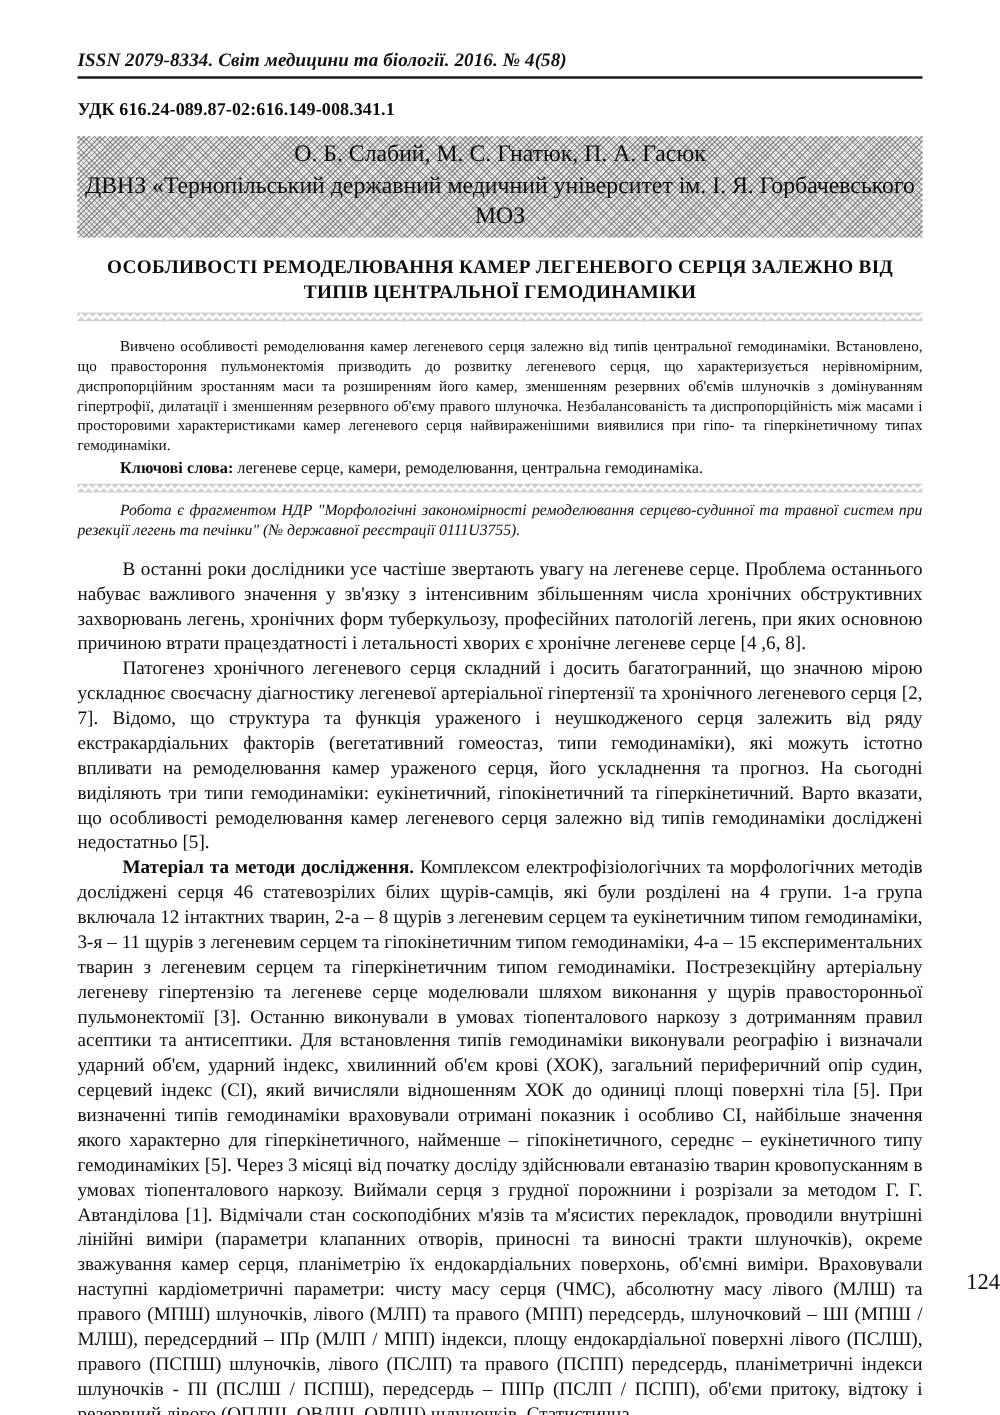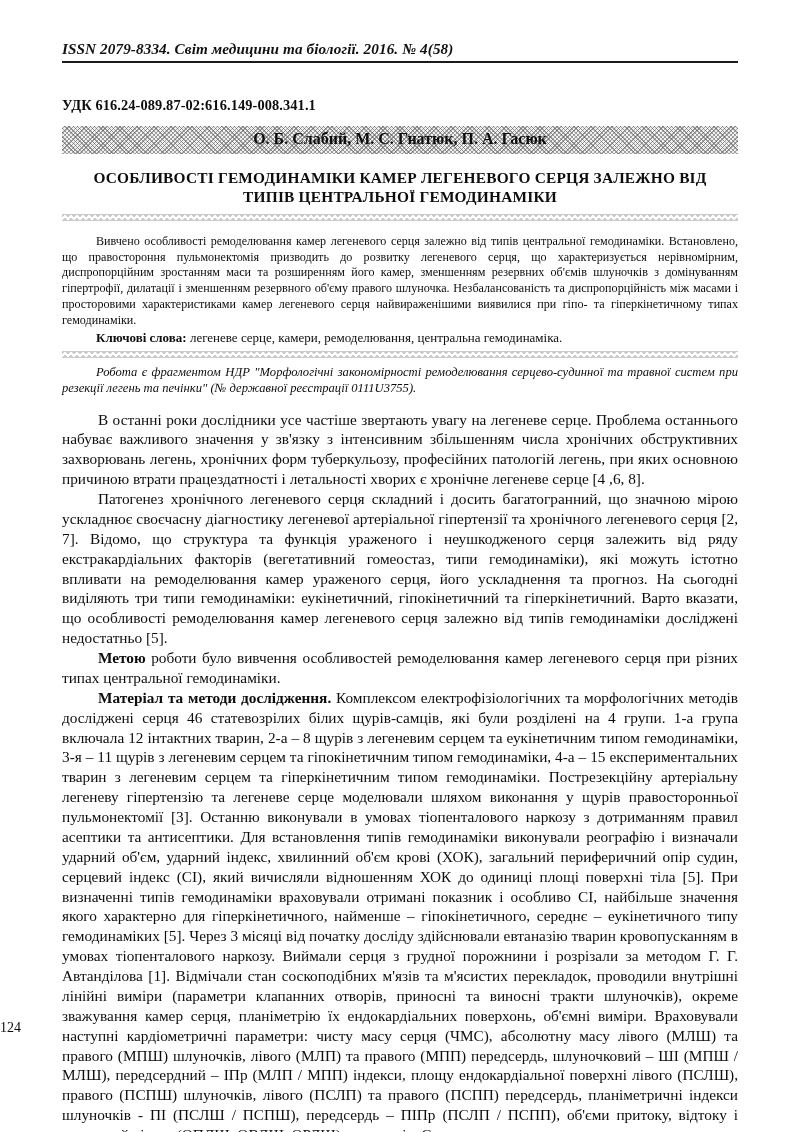--- a/index.html
+++ b/index.html
@@ -34,32 +34,32 @@
     white-space: nowrap;
   }
   .head-rule {
     margin-top: 3px;
     border-top: 2.6px solid #1a1a1a;
     width: 100%;
   }
 
   
   .udc {
-    margin-top: 34px;
+    margin-top: 17px;
     font-weight: bold;
     font-size: 14.4px;
     letter-spacing: 0.1px;
   }
 
   
   .authors-block {
     margin-top: 12px;
     text-align: center;
-    font-weight: bold;
-    font-size: 16px;
+    font-weight: normal;
+    font-size: 19px;
     line-height: 1.30;
     padding: 3px 6px 4px 6px;
     background-color: #efefef;
     background-image:
       repeating-linear-gradient(45deg,  rgba(90,90,90,.55) 0 1px, transparent 1px 3px),
       repeating-linear-gradient(-45deg, rgba(90,90,90,.55) 0 1px, transparent 1px 3px);
   }
   .authors-block .ln { display: block; }
 
   
@@ -125,61 +125,61 @@
   }
   .body p {
     margin: 0;
     text-indent: 36px;
   }
   .body b { font-weight: bold; }
 
   
   .page-number {
     position: absolute;
-    left: 0;
+    left: 16px;
     right: 0;
     bottom: 28px;
-    text-align: left;
-    font-size: 14px;
+    text-align: right;
+    font-size: 18px;
   }
 </style>
 </head>
 <body>
 
 <div class="page">
 
   <div class="running-head">ISSN 2079-8334. Світ медицини та біології. 2016. № 4(58)</div>
   <div class="head-rule"></div>
 
   <div class="udc">УДК 616.24-089.87-02:616.149-008.341.1</div>
 
   <div class="authors-block">
     <span class="ln">О. Б. Слабий, М. С. Гнатюк, П. А. Гасюк</span>
+    <span class="ln">ДВНЗ «Тернопільський державний медичний університет ім. І. Я. Горбачевського МОЗ</span>
   </div>
 
   <div class="article-title">
-    <span class="ln">ОСОБЛИВОСТІ ГЕМОДИНАМІКИ КАМЕР ЛЕГЕНЕВОГО СЕРЦЯ ЗАЛЕЖНО ВІД</span>
+    <span class="ln">ОСОБЛИВОСТІ РЕМОДЕЛЮВАННЯ КАМЕР ЛЕГЕНЕВОГО СЕРЦЯ ЗАЛЕЖНО ВІД</span>
     <span class="ln">ТИПІВ ЦЕНТРАЛЬНОЇ ГЕМОДИНАМІКИ</span>
   </div>
 
   <div class="zigzag"></div>
 
   <div class="abstract">Вивчено особливості ремоделювання камер легеневого серця залежно від типів центральної гемодинаміки. Встановлено, що правостороння пульмонектомія призводить до розвитку легеневого серця, що характеризується нерівномірним, диспропорційним зростанням маси та розширенням його камер, зменшенням резервних об'ємів шлуночків з домінуванням гіпертрофії, дилатації і зменшенням резервного об'єму правого шлуночка. Незбалансованість та диспропорційність між масами і просторовими характеристиками камер легеневого серця найвираженішими виявилися при гіпо- та гіперкінетичному типах гемодинаміки.</div>
 
   <div class="keywords">
     <b>Ключові слова:</b>
     <span> </span><span>легеневе серце, камери, ремоделювання, центральна гемодинаміка.</span>
   </div>
 
   <div class="zigzag tight"></div>
 
   <div class="fund-note">Робота є фрагментом НДР "Морфологічні закономірності ремоделювання серцево-судинної та травної систем при резекції легень та печінки" (№ державної реєстрації 0111U3755).</div>
 
   <div class="body">
     <p>В останні роки дослідники усе частіше звертають увагу на легеневе серце. Проблема останнього набуває важливого значення у зв'язку з інтенсивним збільшенням числа хронічних обструктивних захворювань легень, хронічних форм туберкульозу, професійних патологій легень, при яких основною причиною втрати працездатності і летальності хворих є хронічне легеневе серце [4 ,6, 8].</p>
     <p>Патогенез хронічного легеневого серця складний і досить багатогранний, що значною мірою ускладнює своєчасну діагностику легеневої артеріальної гіпертензії та хронічного легеневого серця [2, 7]. Відомо, що структура та функція ураженого і неушкодженого серця залежить від ряду екстракардіальних факторів (вегетативний гомеостаз, типи гемодинаміки), які можуть істотно впливати на ремоделювання камер ураженого серця, його ускладнення та прогноз. На сьогодні виділяють три типи гемодинаміки: еукінетичний, гіпокінетичний та гіперкінетичний. Варто вказати, що особливості ремоделювання камер легеневого серця залежно від типів гемодинаміки досліджені недостатньо [5].</p>
-    <p><b>Метою</b><span> роботи було вивчення особливостей ремоделювання камер легеневого серця при різних типах центральної гемодинаміки.</span></p>
     <p><b>Матеріал та методи дослідження.</b><span> Комплексом електрофізіологічних та морфологічних методів досліджені серця 46 статевозрілих білих щурів-самців, які були розділені на 4 групи. 1-а група включала 12 інтактних тварин, 2-а – 8 щурів з легеневим серцем та еукінетичним типом гемодинаміки, 3-я – 11 щурів з легеневим серцем та гіпокінетичним типом гемодинаміки, 4-а – 15 експериментальних тварин з легеневим серцем та гіперкінетичним типом гемодинаміки. Пострезекційну артеріальну легеневу гіпертензію та легеневе серце моделювали шляхом виконання у щурів правосторонньої пульмонектомії [3]. Останню виконували в умовах тіопенталового наркозу з дотриманням правил асептики та антисептики. Для встановлення типів гемодинаміки виконували реографію і визначали ударний об'єм, ударний індекс, хвилинний об'єм крові (ХОК), загальний периферичний опір судин, серцевий індекс (СІ), який вичисляли відношенням ХОК до одиниці площі поверхні тіла [5]. При визначенні типів гемодинаміки враховували отримані показник і особливо СІ, найбільше значення якого  характерно для гіперкінетичного, найменше – гіпокінетичного, середнє – еукінетичного типу гемодинаміких [5]. Через 3 місяці від початку досліду здійснювали евтаназію тварин кровопусканням в умовах тіопенталового наркозу. Виймали серця з грудної порожнини і розрізали за методом Г. Г. Автанділова [1]. Відмічали стан соскоподібних м'язів та м'ясистих перекладок, проводили внутрішні лінійні виміри (параметри клапанних отворів, приносні та виносні тракти шлуночків), окреме зважування камер серця, планіметрію їх ендокардіальних поверхонь, об'ємні виміри. Враховували наступні кардіометричні параметри: чисту масу серця (ЧМС), абсолютну масу лівого (МЛШ) та правого (МПШ) шлуночків, лівого (МЛП) та правого (МПП) передсердь, шлуночковий – ШІ (МПШ / МЛШ), передсердний – ІПр (МЛП / МПП) індекси, площу ендокардіальної поверхні лівого (ПСЛШ), правого (ПСПШ) шлуночків, лівого (ПСЛП) та правого (ПСПП) передсердь, планіметричні індекси шлуночків - ПІ (ПСЛШ / ПСПШ), передсердь – ПІПр (ПСЛП / ПСПП), об'єми притоку, відтоку і резервний лівого (ОПЛШ, ОВЛШ, ОРЛШ) шлуночків. Статистична</span></p>
   </div>
 
   <div class="page-number">124</div>
 
 </div>
 
 </body></html>

